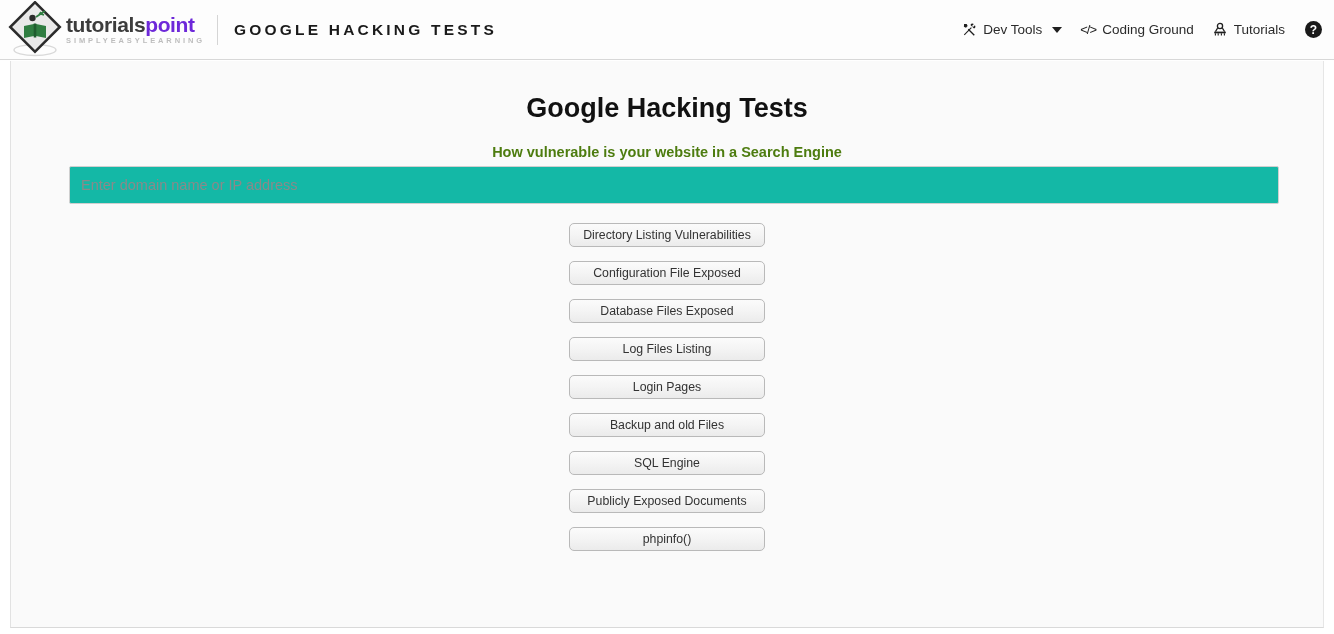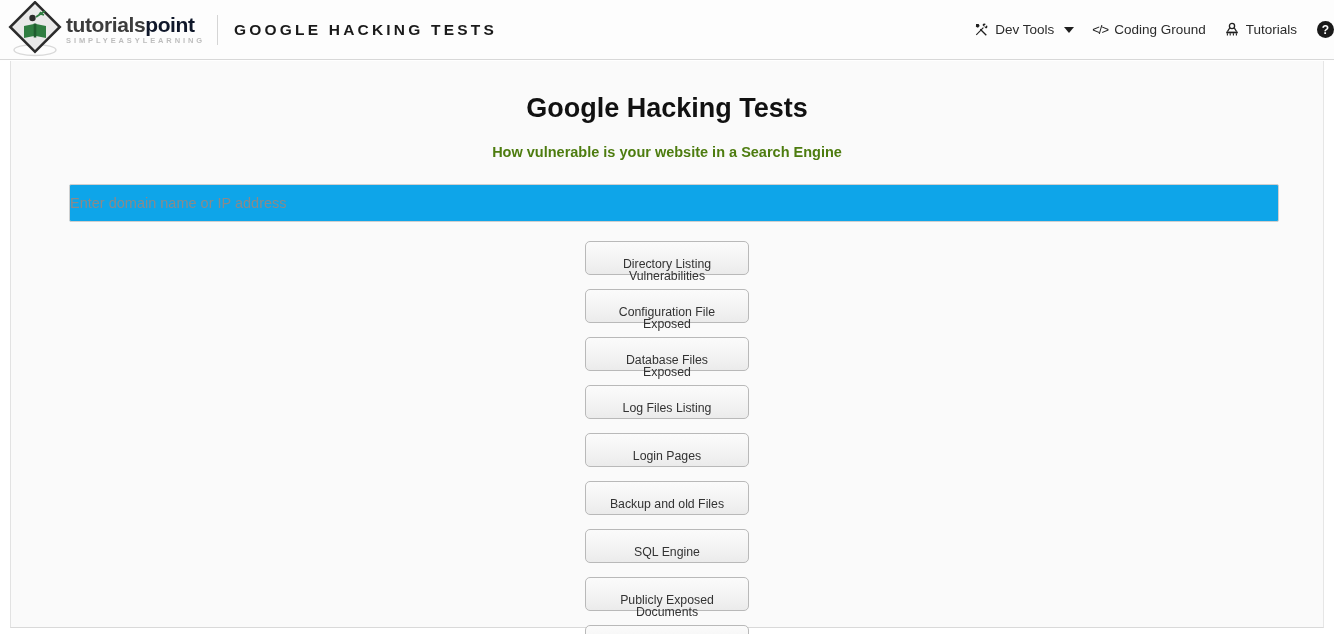--- a/index.html
+++ b/index.html
@@ -42,21 +42,21 @@
     height: 44px;
   }
   .wm-top {
     font-size: 21px;
     font-weight: bold;
     letter-spacing: -0.4px;
     line-height: 22px;
     white-space: nowrap;
   }
   .wm-top .t1 { color: #3c3c3c; }
-  .wm-top .t2 { color: #0f172a; }
+  .wm-top .t2 { color: #6d28d9; }
   .wm-sub {
     font-size: 7.5px;
     letter-spacing: 2.9px;
     color: #bdbdbd;
     line-height: 10px;
     font-weight: bold;
     white-space: nowrap;
   }
 
   .brand-sep {
@@ -70,20 +70,21 @@
     font-weight: bold;
     letter-spacing: 3.2px;
     color: #1a1a1a;
     white-space: nowrap;
   }
 
   .nav {
     margin-left: auto;
     display: flex;
     align-items: center;
+    padding-right: 12px;
     height: 60px;
   }
   .nav-item {
     display: flex;
     align-items: center;
     gap: 6px;
     font-size: 13.5px;
     color: #2b2b2b;
     margin-left: 18px;
     white-space: nowrap;
@@ -157,51 +158,51 @@
     font-weight: bold;
     color: #4d7c0f;
     margin: 0;
     padding-top: 20px;
   }
 
   .domain-input {
     display: block;
     width: 1210px;
     height: 38px;
-    margin: 24px auto 0 auto;
-    padding: 6px 0;
+    margin: 6px auto 0 auto;
+    padding: 6px 11px;
     font-size: 14.5px;
     font-family: "Liberation Sans", sans-serif;
     color: #333333;
-    background: #0ea5e9;
+    background: #14b8a6;
     border: 1px solid #cfcfcf;
     border-radius: 2px;
     outline: none;
   }
   .domain-input::placeholder { color: #8a8a8a; }
 
   .btn-list {
     margin-top: 19px;
     display: flex;
     flex-direction: column;
     align-items: center;
   }
   .test-btn {
-    width: 164px;
+    width: 196px;
     height: 24px;
     margin-bottom: 14px;
     font-size: 12.3px;
     font-family: "Liberation Sans", sans-serif;
     color: #333333;
     background: linear-gradient(to bottom, #fbfbfb 0%, #f4f4f4 50%, #ebebeb 100%);
     border: 1px solid #b9b9b9;
     border-radius: 5px;
     cursor: pointer;
     line-height: 1;
-    padding: 16px;
+    padding: 0;
   }
   .test-btn:last-child { margin-bottom: 0; }
 </style>
 </head>
 <body>
 
 <div class="header">
 
   <div class="brand">
     <div class="logo-mark">

